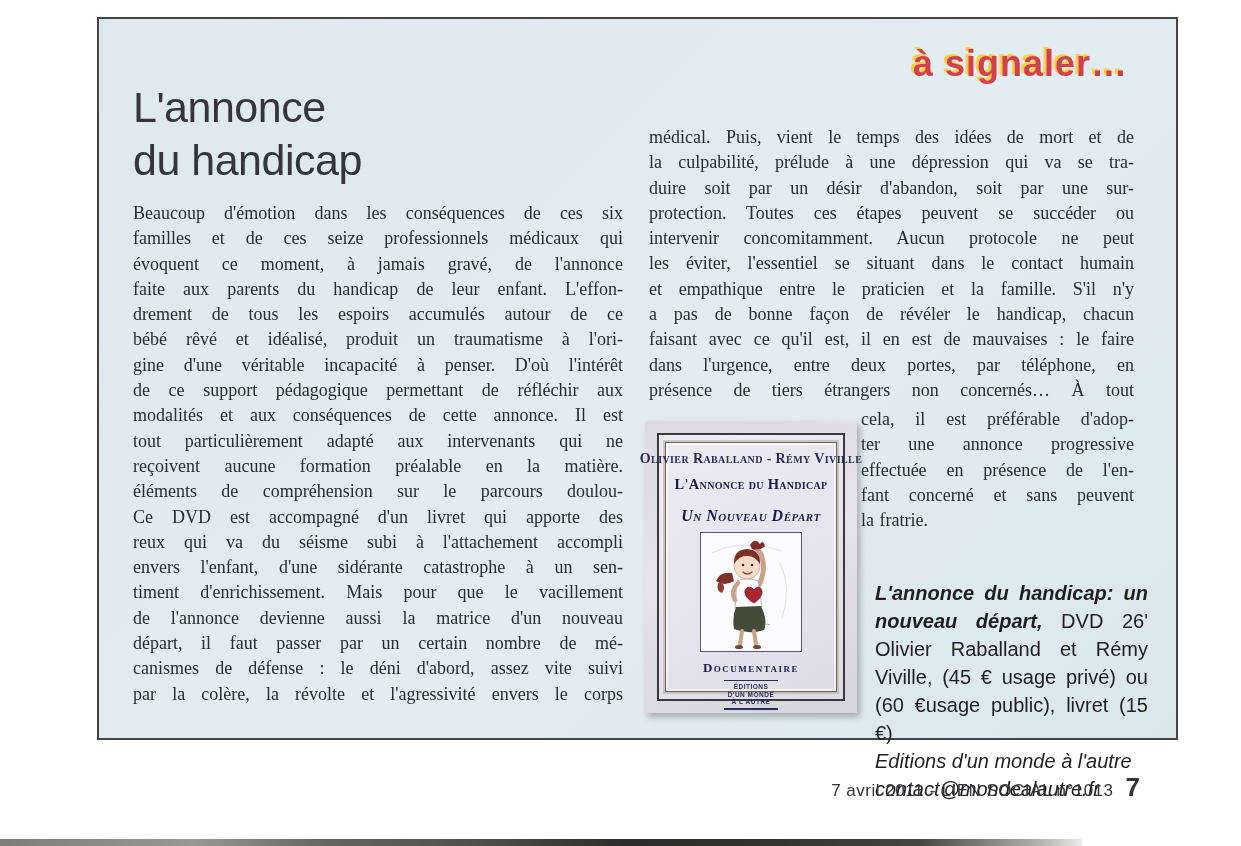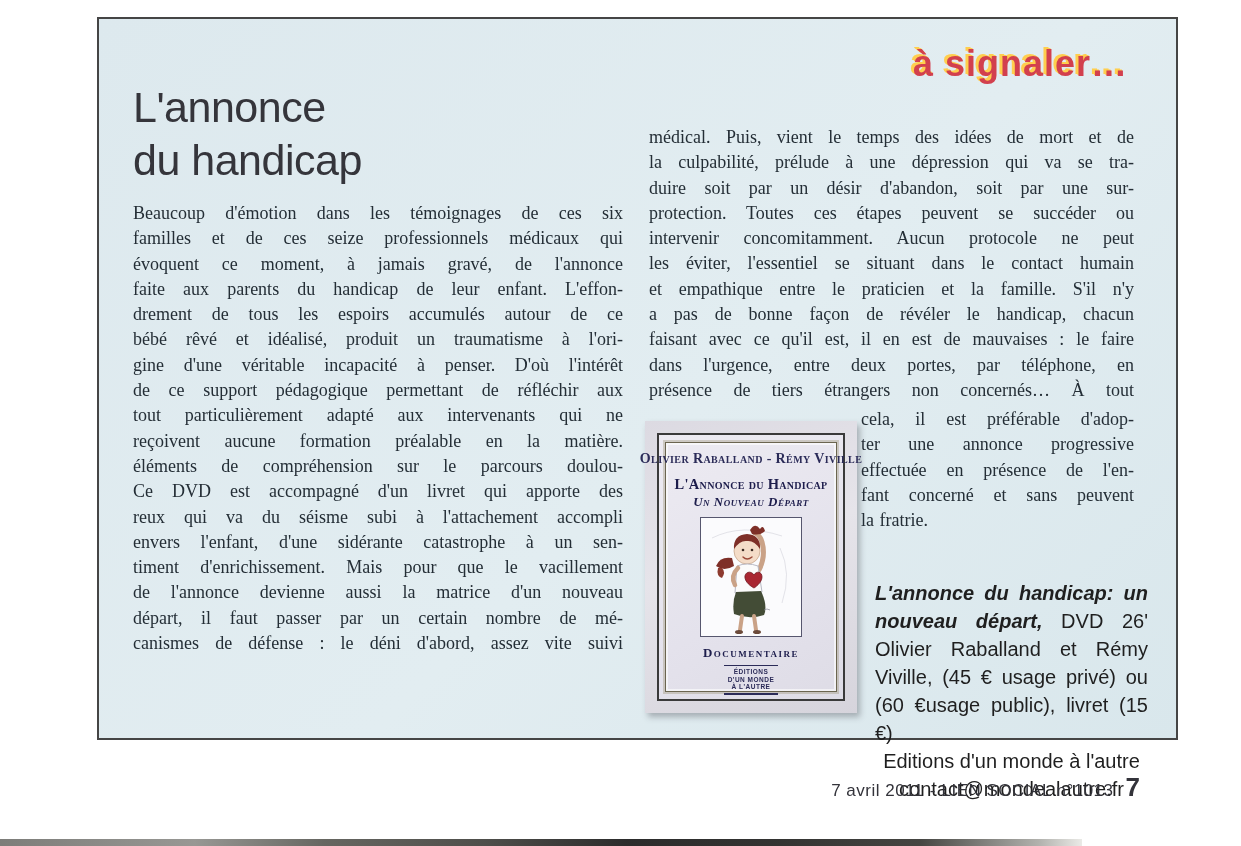--- a/index.html
+++ b/index.html
@@ -66,22 +66,22 @@
   .cover-authors {
     font-size: 14px; font-weight: bold; font-variant: small-caps;
     letter-spacing: 0.4px; color: #2b2b58; white-space: nowrap;
   }
   .cover-rule { width: 92%; height: 1px; background: #2b2b58; margin: 4px 0 5px 0; }
   .cover-title {
     font-size: 14.5px; font-weight: bold; font-variant: small-caps;
     letter-spacing: 0.3px; color: #1d1d4c; white-space: nowrap;
   }
   .cover-subtitle {
-    font-size: 13px; font-weight: bold; font-style: italic; font-variant: small-caps;
-    letter-spacing: 0.5px; color: #1d1d4c; margin-top: 1px;
+    font-size: 16px; font-weight: bold; font-style: italic; font-variant: small-caps;
+    letter-spacing: 0.5px; color: #1d1d4c; margin-top: 14px;
   }
   .cover-art {
     width: 102px; height: 122px; margin-top: 7px;
     background: #fbfbfd; border: 1px solid #56566e;
     display: flex; align-items: center; justify-content: center;
   }
   .cover-genre {
     font-size: 13px; font-weight: bold; font-variant: small-caps;
     letter-spacing: 1.5px; color: #1d1d4c; margin-top: 8px;
   }
@@ -95,21 +95,21 @@
   }
 
   
   .caption {
     position: absolute; left: 776px; top: 560px; width: 273px;
     font-family: "Liberation Sans", sans-serif;
     font-size: 20px; line-height: 28px; color: #1f1f1f;
   }
   .caption p { text-align: justify; }
   .caption .cap-title { font-weight: bold; font-style: italic; }
-  .caption .cap-line { text-align: center; }
+  .caption .cap-line { text-align: left; font-style: italic; }
 
   
   .footer {
     position: absolute; left: 0; top: 772px; width: 1140px;
     display: flex; justify-content: flex-end; align-items: baseline;
     font-family: "Liberation Sans", sans-serif; color: #33333a;
   }
   .footer .f-date { font-size: 17px; letter-spacing: 0.5px; }
   .footer .f-sep { font-size: 17px; margin: 0 6px; }
   .footer .f-mag { font-size: 17px; font-weight: normal; letter-spacing: 0.5px; }
@@ -130,38 +130,40 @@
 <div class="page-card">
 
   <div class="signal">à signaler…</div>
 
   <div class="article-title">
     <div>L'annonce</div>
     <div>du handicap</div>
   </div>
 
   <div class="textcol col-left">
-      <div>Beaucoup d'émotion dans les témoignages de ces six</div>
+      <div>Beaucoup d'émotion dans les conséquences de ces six</div>
       <div>familles et de ces seize professionnels médicaux qui</div>
       <div>évoquent ce moment, à jamais gravé, de l'annonce</div>
       <div>faite aux parents du handicap de leur enfant. L'effon-</div>
       <div>drement de tous les espoirs accumulés autour de ce</div>
       <div>bébé rêvé et idéalisé, produit un traumatisme à l'ori-</div>
       <div>gine d'une véritable incapacité à penser. D'où l'intérêt</div>
       <div>de ce support pédagogique permettant de réfléchir aux</div>
+      <div>modalités et aux conséquences de cette annonce. Il est</div>
       <div>tout particulièrement adapté aux intervenants qui ne</div>
       <div>reçoivent aucune formation préalable en la matière.</div>
       <div>éléments de compréhension sur le parcours doulou-</div>
       <div>Ce DVD est accompagné d'un livret qui apporte des</div>
       <div>reux qui va du séisme subi à l'attachement accompli</div>
       <div>envers l'enfant, d'une sidérante catastrophe à un sen-</div>
       <div>timent d'enrichissement. Mais pour que le vacillement</div>
       <div>de l'annonce devienne aussi la matrice d'un nouveau</div>
       <div>départ, il faut passer par un certain nombre de mé-</div>
       <div>canismes de défense : le déni d'abord, assez vite suivi</div>
+      <div>par la colère, la révolte et l'agressivité envers le corps</div>
     </div>
 
   <div class="textcol col-right">
       <div>médical. Puis, vient le temps des idées de mort et de</div>
       <div>la culpabilité, prélude à une dépression qui va se tra-</div>
       <div>duire soit par un désir d'abandon, soit par une sur-</div>
       <div>protection. Toutes ces étapes peuvent se succéder ou</div>
       <div>intervenir concomitamment. Aucun protocole ne peut</div>
       <div>les éviter, l'essentiel se situant dans le contact humain</div>
       <div>et empathique entre le praticien et la famille. S'il n'y</div>

